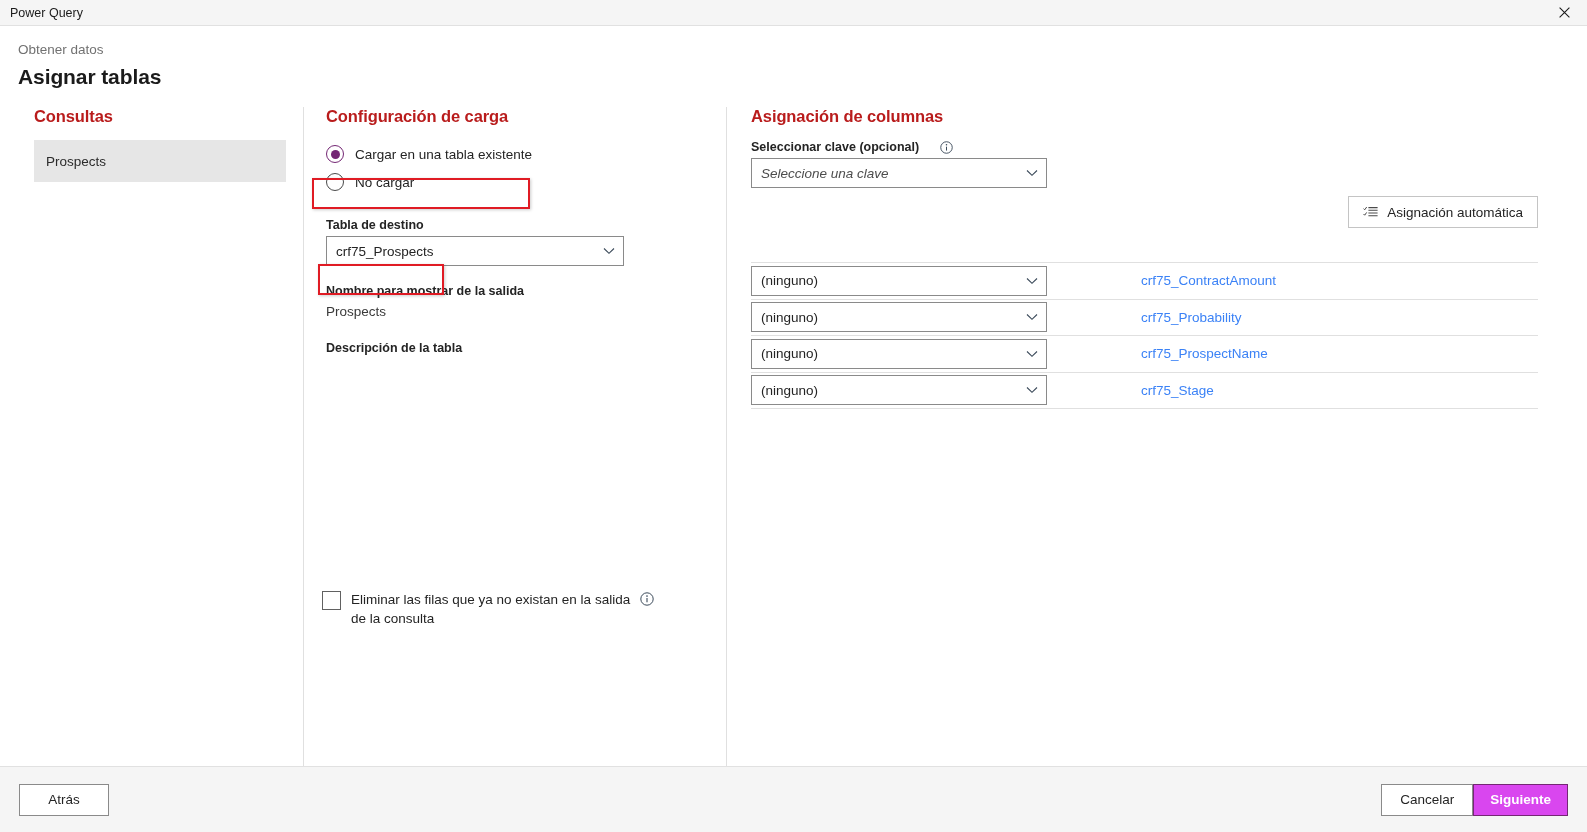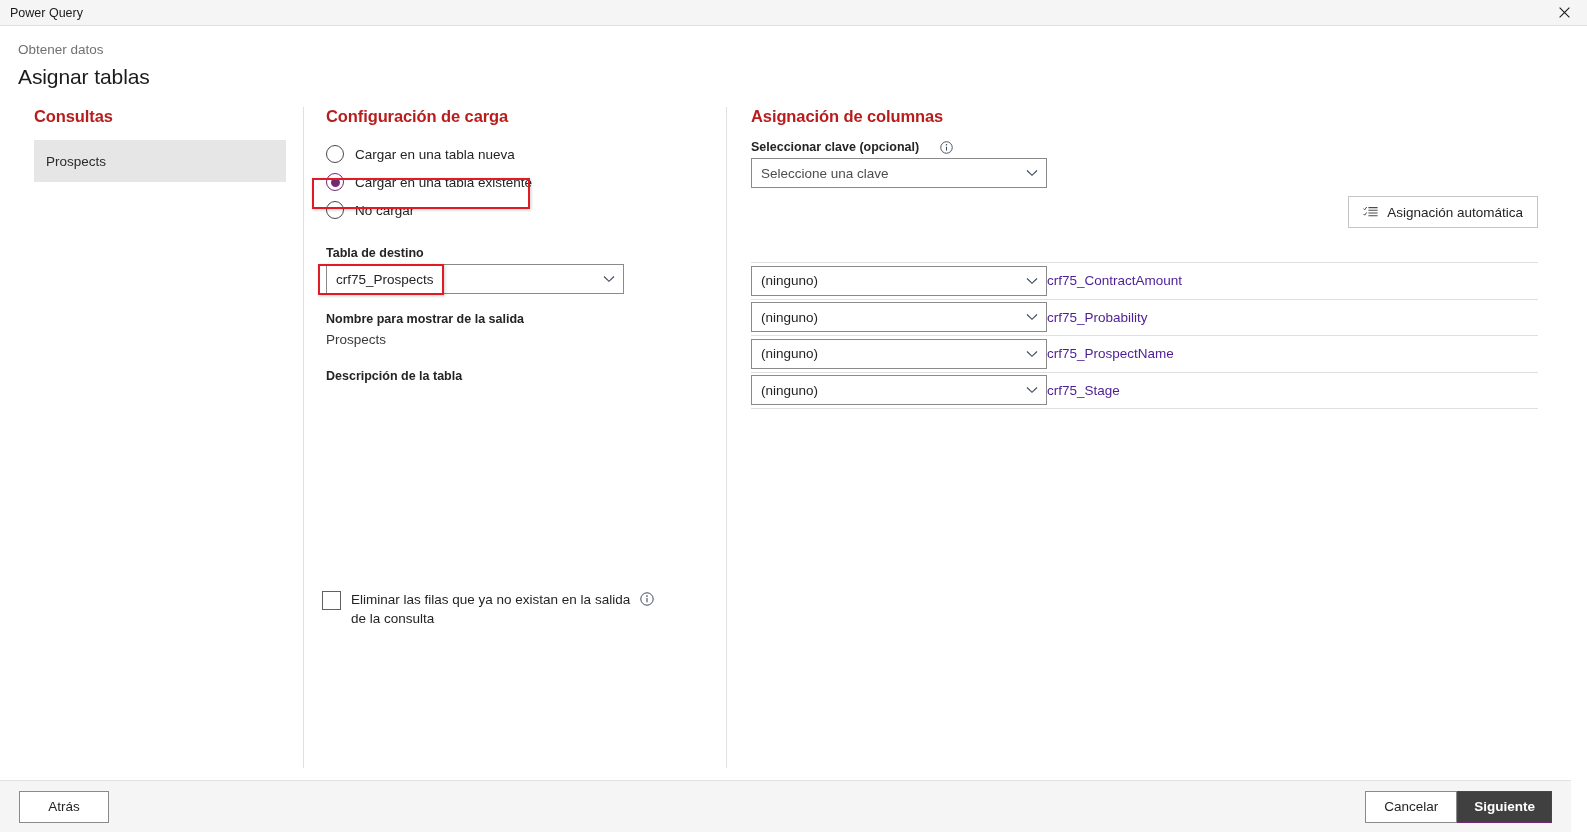--- a/index.html
+++ b/index.html
@@ -44,21 +44,21 @@
     padding: 14px 8px 0 18px;
   }
   .breadcrumb {
     font-size: 13.5px;
     color: #717171;
     line-height: 20px;
   }
   .page-title {
     font-size: 21px;
     color: #1b1b1b;
-    font-weight: 400;
+    font-weight: 700;
     line-height: 30px;
     margin-top: 2px;
     letter-spacing: -0.1px;
   }
 
   
   .body-wrap {
     position: absolute;
     left: 0; right: 0;
     top: 107px;
@@ -231,21 +231,21 @@
   }
   .info-ico svg { display:block; }
 
   
   .key-label-row {
     display: flex;
     align-items: center;
     gap: 21px;
     margin-bottom: 4px;
   }
-  .key-combo { width: 296px; }
+  .key-combo { width: 296px; font-style: italic; }
 
   .automap-btn {
     position: absolute;
     right: 49px;
     top: 89px;
     height: 32px;
     border: 1px solid #c4c4c4;
     background: #ffffff;
     display: flex;
     align-items: center;
@@ -276,49 +276,50 @@
   .map-row {
     display: flex;
     align-items: center;
     height: 35.5px;
     border-top: 1px solid #e0e0e0;
   }
   .map-row:last-child { border-bottom: 1px solid #e0e0e0; }
   .map-row .combo { width: 296px; flex: none; }
   .map-dst {
     font-size: 13.5px;
-    color: #4c1d95;
+    color: #3b82f6;
+    margin-left: 94px;
   }
 
   
   .footer {
     position: absolute;
-    left: 0; right: 16px; bottom: 0;
-    height: 52px;
+    left: 0; right: 0; bottom: 0;
+    height: 66px;
     background: #f5f5f5;
     border-top: 1px solid #e1e1e1;
     display: flex;
     align-items: center;
     box-sizing: border-box;
     padding: 0 19px;
   }
   .btn {
     height: 32px;
     min-width: 90px;
     border: 1px solid #8a8a8a;
     background: #ffffff;
     font-size: 13.5px;
     color: #242424;
     font-family: "Liberation Sans", sans-serif;
     cursor: pointer;
     padding: 0 16px;
     box-sizing: border-box;
   }
   .btn-primary {
-    background: #404040;
+    background: #d946ef;
     border-color: #742774;
     color: #ffffff;
     font-weight: 600;
     min-width: 112px;
   }
   .footer-right {
     margin-left: auto;
     display: flex;
     gap: 0;
   }
@@ -347,24 +348,20 @@
     <div class="section-title">Consultas</div>
     <div class="query-item">
       <span>Prospects</span>
     </div>
   </div>
 
   <div class="col-load">
     <div class="section-title">Configuración de carga</div>
 
     <div class="radio-list">
-      <div class="radio-row">
-        <span class="radio-mark"></span>
-        <span class="radio-label">Cargar en una tabla nueva</span>
-      </div>
       <div class="radio-row checked">
         <span class="radio-mark"></span>
         <span class="radio-label">Cargar en una tabla existente</span>
       </div>
       <div class="radio-row">
         <span class="radio-mark"></span>
         <span class="radio-label">No cargar</span>
       </div>
     </div>
 

